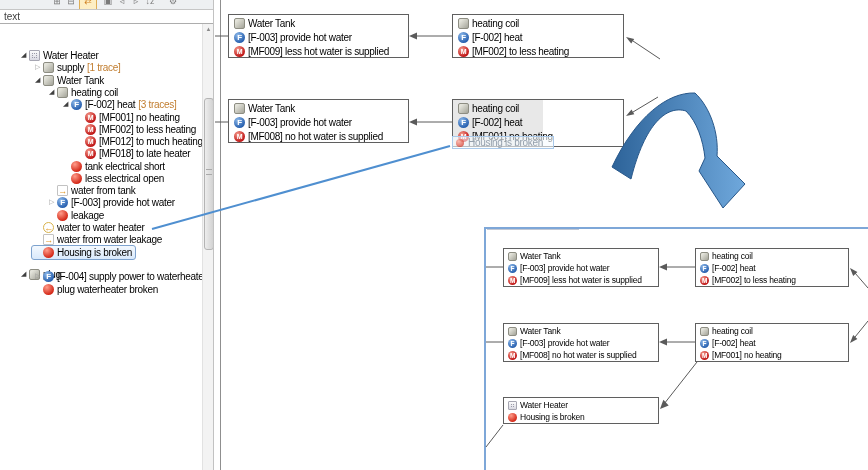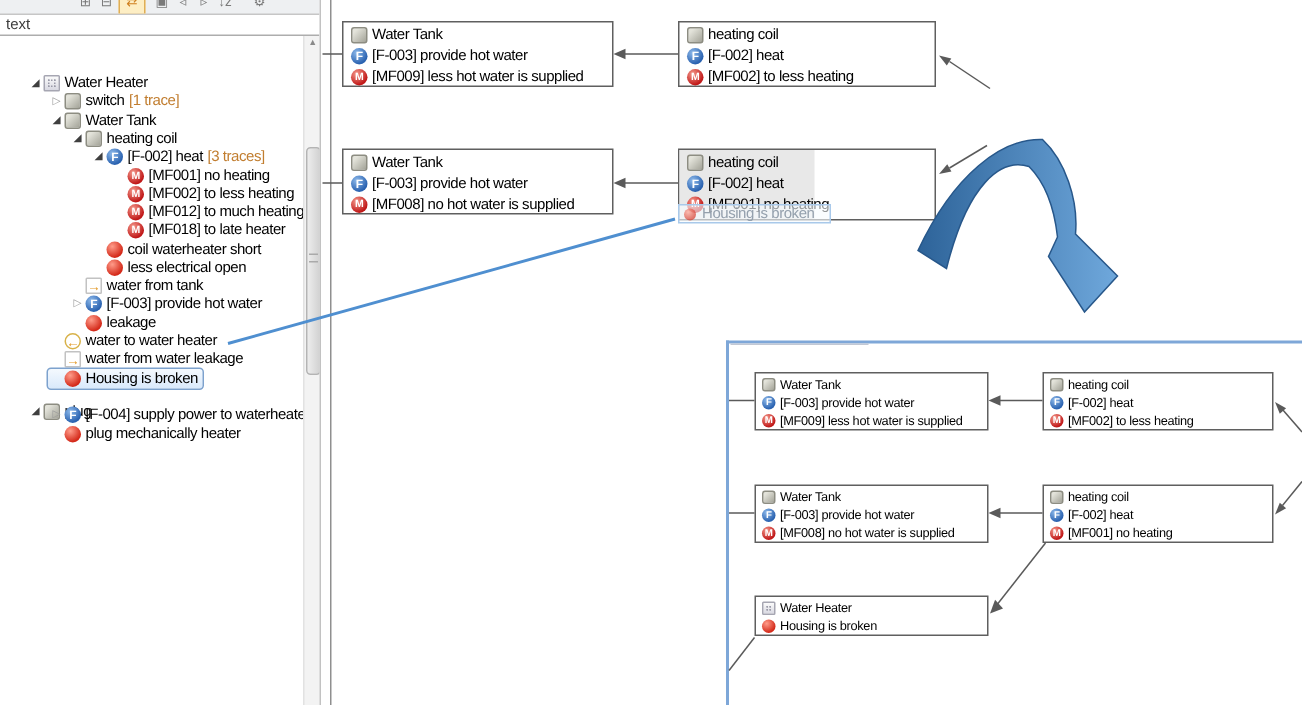--- a/index.html
+++ b/index.html
@@ -102,21 +102,21 @@
 
 <div class="tree">
   <div class="trow lvl0" style="top:25px">
       <span class="tw">◢</span>
       <span class="ic ic-board"></span>
       <span>Water Heater</span>
     </div>
   <div class="trow lvl1" style="top:37px">
       <span class="tw closed">▷</span>
       <span class="ic ic-comp"></span>
-      <span>switch</span>
+      <span>supply</span>
       <span class="bdg">[1 trace]</span>
     </div>
   <div class="trow lvl1" style="top:50px">
       <span class="tw">◢</span>
       <span class="ic ic-comp"></span>
       <span>Water Tank</span>
     </div>
   <div class="trow lvl2" style="top:62px">
       <span class="tw">◢</span>
       <span class="ic ic-comp"></span>
@@ -154,21 +154,21 @@
   <div class="trow lvl4" style="top:123px">
       <span class="tw"></span>
       <span class="ic ic-mal">
         <i class="ltr">M</i>
       </span>
       <span>[MF018] to late heater</span>
     </div>
   <div class="trow lvl3" style="top:136px">
       <span class="tw"></span>
       <span class="ic ic-fail"></span>
-      <span>coil waterheater short</span>
+      <span>tank electrical short</span>
     </div>
   <div class="trow lvl3" style="top:148px">
       <span class="tw"></span>
       <span class="ic ic-fail"></span>
       <span>less electrical open</span>
     </div>
   <div class="trow lvl2" style="top:160px">
       <span class="tw"></span>
       <span class="ic ic-portout"></span>
       <span>water from tank</span>
@@ -208,21 +208,21 @@
   <div class="trow lvl1" style="top:246px">
       <span class="tw closed">▷</span>
       <span class="ic ic-func">
         <i class="ltr">F</i>
       </span>
       <span>[F-004] supply power to waterheater</span>
     </div>
   <div class="trow lvl1" style="top:259px">
       <span class="tw"></span>
       <span class="ic ic-fail"></span>
-      <span>plug mechanically heater</span>
+      <span>plug waterheater broken</span>
     </div>
 </div>
 
 <div class="sb">
   <span class="sb-up">▲</span>
   <span class="sb-thumb"></span>
 </div>
 <div class="sash"></div>
 
 <div class="dbox top" style="left:228px;top:14px;width:181px;height:44px">

